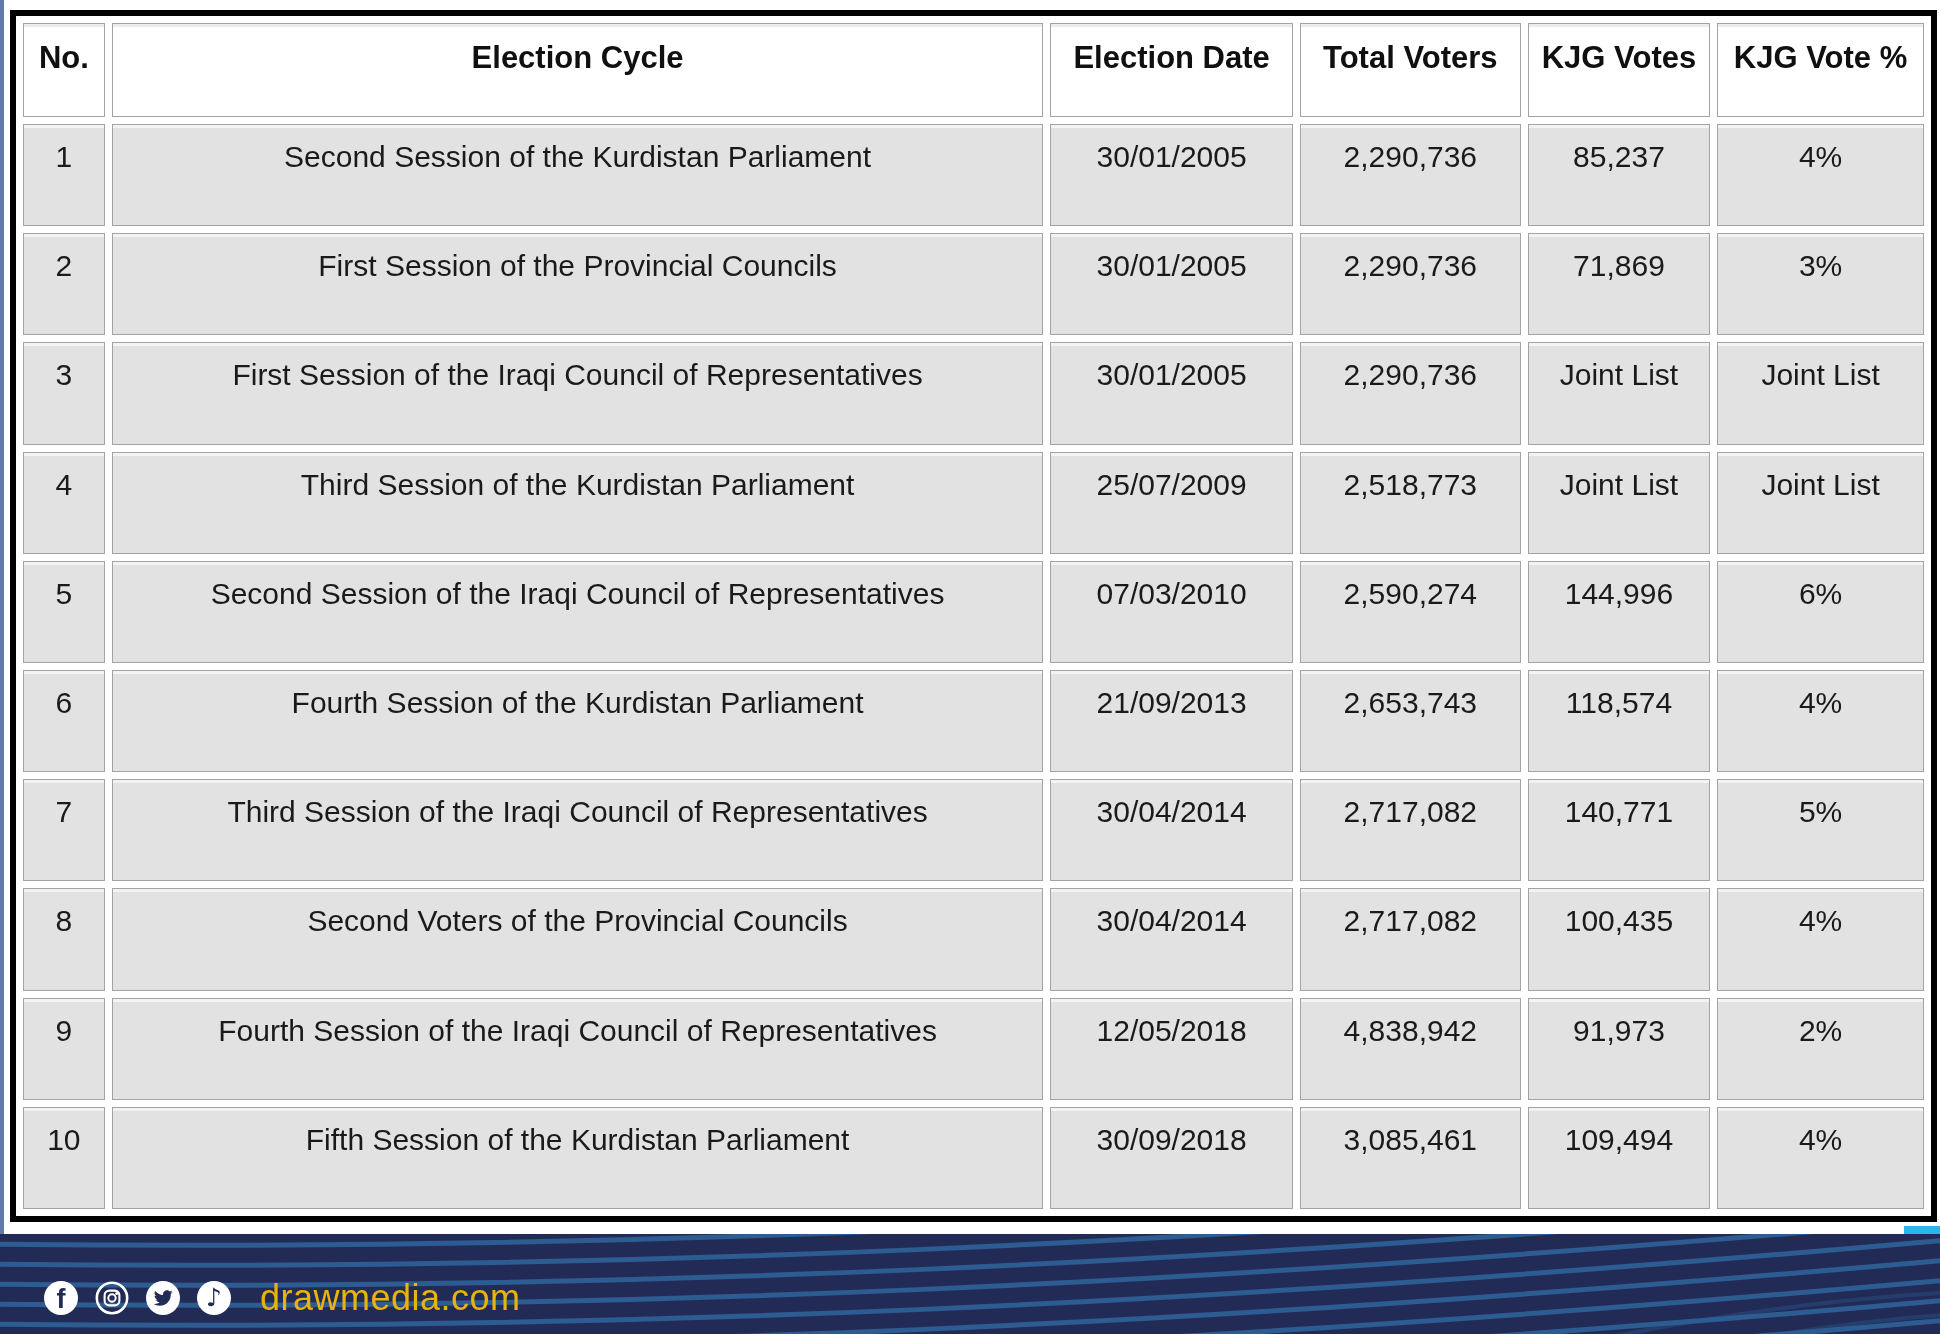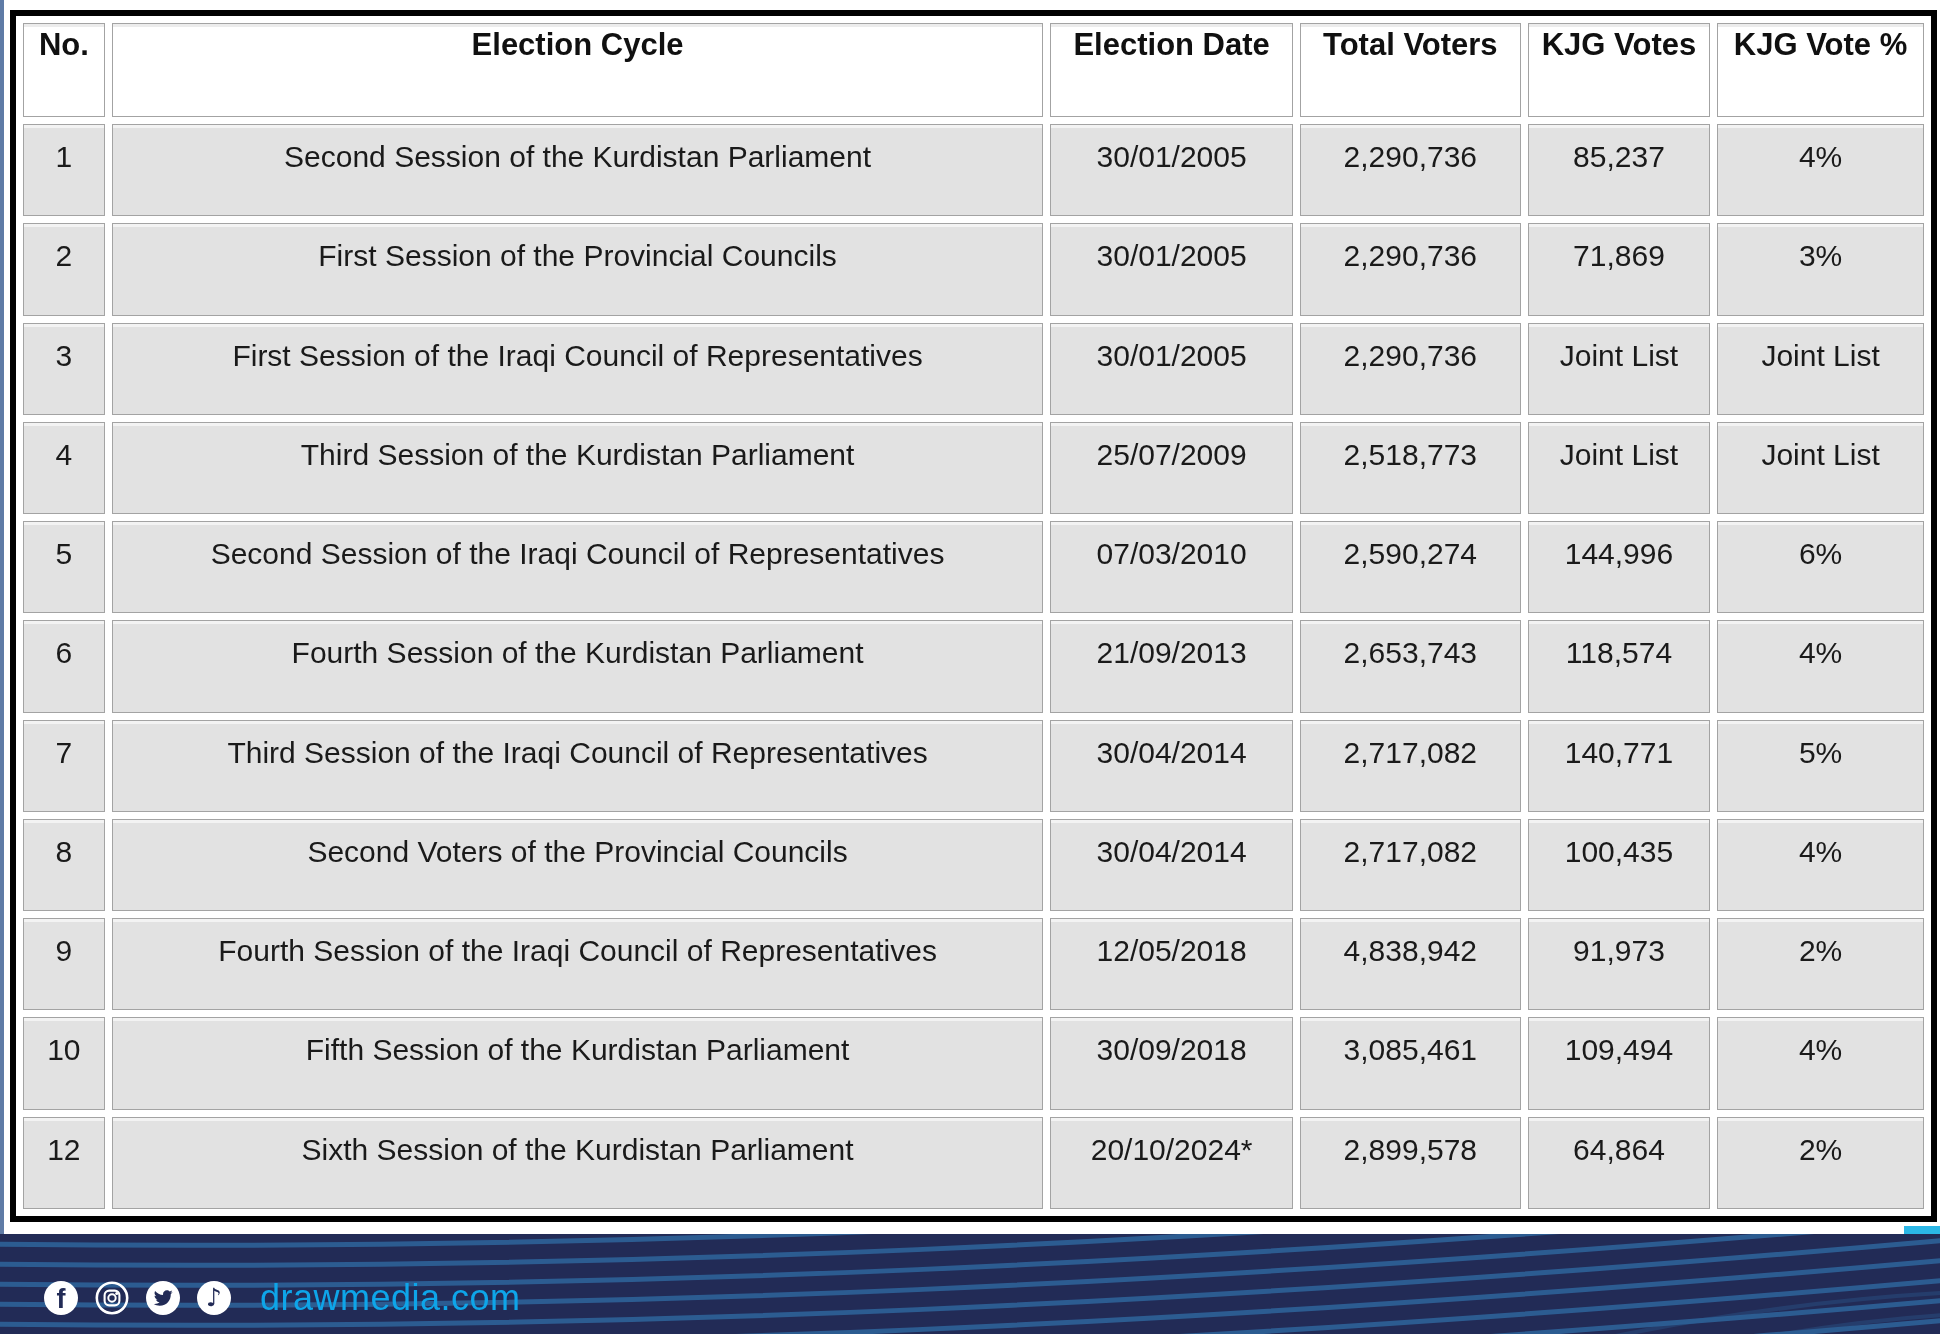--- a/index.html
+++ b/index.html
@@ -13,21 +13,21 @@
     position:absolute;left:10px;top:10px;width:1927px;height:1212px;
     border:6px solid #000;background:#fff;
     border-collapse:separate;border-spacing:7px;table-layout:fixed;
   }
   .data-table th,.data-table td{
     text-align:center;vertical-align:top;box-sizing:border-box;overflow:hidden;
   }
   .data-table th{
     background:#ffffff;border:1px solid #a3a3a3;
     font-weight:bold;font-size:31px;color:#101010;
-    height:94px;padding-top:3px;
+    height:94px;padding-top:16px;
     box-shadow:inset 0 3px 0 #ececec;
   }
   .data-table td{
     background:#e2e2e2;border:1px solid #a3a3a3;
     font-size:30px;color:#1a1a1a;
     height:84px;padding-top:15px;
     box-shadow:inset 0 3px 0 rgba(255,255,255,.6);
   }
   
   .cyan-tab{position:absolute;right:0;top:1226px;width:36px;height:9px;background:#2bb7e6;}
@@ -46,21 +46,21 @@
   .icon-circle.outline{background:transparent;}
   .fb-glyph{
     color:#222b56;font-weight:bold;font-size:27px;line-height:27px;
     font-family:"Liberation Sans",sans-serif;margin-top:2px;
   }
   .tt-glyph{
     color:#222b56;font-weight:bold;font-size:25px;line-height:25px;
     font-family:"DejaVu Sans",sans-serif;margin-top:-1px;
   }
   .site{
-    color:#0ea5e9;font-size:36px;line-height:36px;letter-spacing:.5px;margin-left:12px;
+    color:#eab308;font-size:36px;line-height:36px;letter-spacing:.5px;margin-left:12px;
     font-family:"Liberation Sans",sans-serif;
   }
 </style>
 </head>
 <body>
 
 <div class="page">
 
   <div class="left-edge" style="background: rgb(95, 123, 166);"></div>
 
@@ -157,28 +157,20 @@
           <td>2%</td>
         </tr>
         <tr>
           <td>10</td>
           <td>Fifth Session of the Kurdistan Parliament</td>
           <td>30/09/2018</td>
           <td>3,085,461</td>
           <td>109,494</td>
           <td>4%</td>
         </tr>
-        <tr>
-          <td>12</td>
-          <td>Sixth Session of the Kurdistan Parliament</td>
-          <td>20/10/2024*</td>
-          <td>2,899,578</td>
-          <td>64,864</td>
-          <td>2%</td>
-        </tr>
       </tbody>
   </table>
 
   <div class="cyan-tab" style="background: rgb(43, 183, 230);"></div>
 
   <div class="footer" style="background: rgb(34, 43, 86);">
     <svg class="waves" viewBox="0 0 1940 100" preserveAspectRatio="none">
       <g fill="none" stroke="#2d5f95" stroke-width="5" opacity="0.95">
         <path d="M-20,170 C600,178 1200,152 1960,85"></path>
         <path d="M-20,150 C600,158 1200,132 1960,65"></path>

